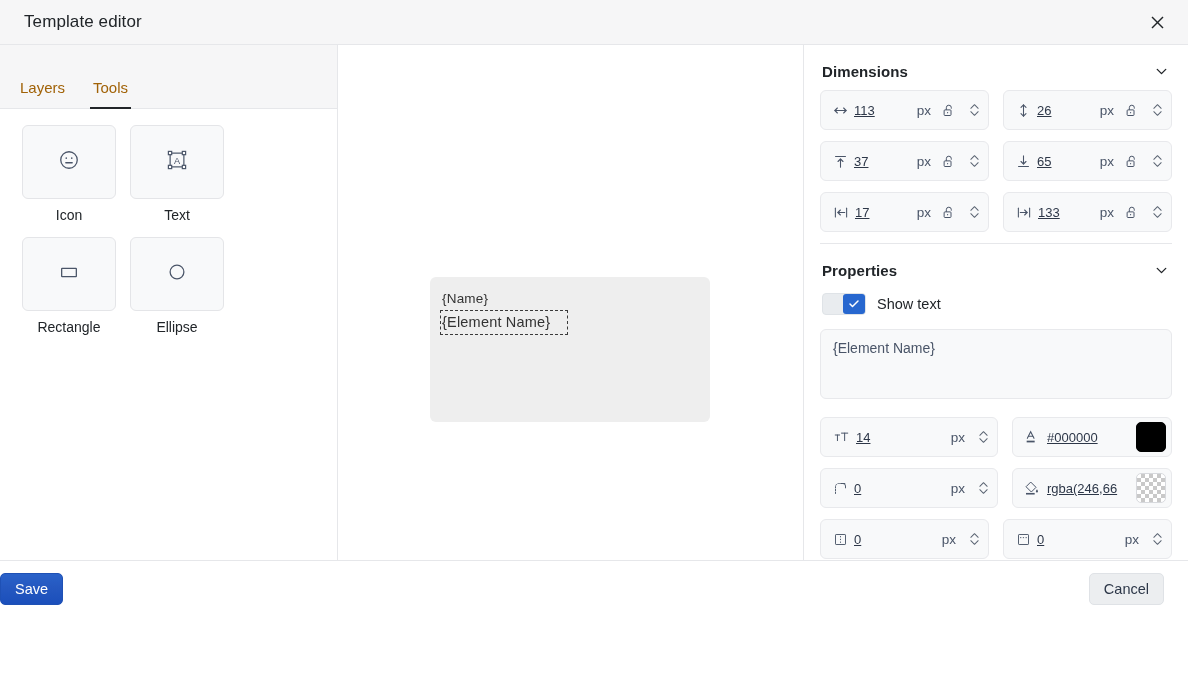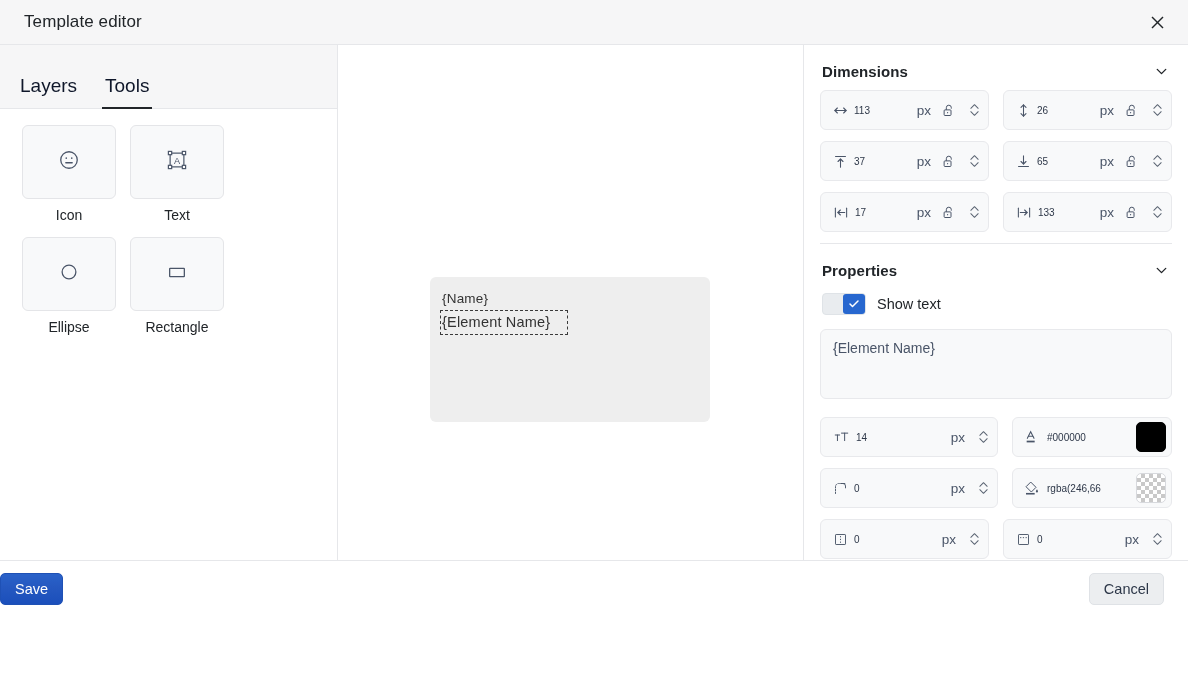--- a/index.html
+++ b/index.html
@@ -31,21 +31,21 @@
 
   
   .modal-body { flex: 1; display: flex; min-height: 0; background:#fff; }
 
   
   .sidebar { width: 338px; min-width:338px; display:flex; flex-direction:column;
              border-right: 1px solid #e6e7ea; background:#fff; }
   .tabs { display:flex; height: 64px; min-height:64px; align-items:flex-end;
           background: #f6f6f7; border-bottom: 1px solid #e6e7ea; padding-left: 6px; }
   .tab {
-    position:relative; padding: 0 14px 13px 14px; font-size: 19px; color: #0f172a;
+    position:relative; padding: 0 14px 13px 14px; font-size: 15px; color: #a16207;
     background: transparent; border:none; cursor:pointer; line-height:1;
   }
   .tab.active::after {
     content:""; position:absolute; left:11px; right:11px; bottom:-1px; height:2px; background:#212529;
   }
   .tools-grid { padding: 16px 22px; display:flex; flex-wrap:wrap; gap: 14px 14px; align-content:flex-start; }
   .tool { width: 94px; display:flex; flex-direction:column; align-items:center; cursor:pointer; }
   .tool-box {
     width: 94px; height: 74px; border:1px solid #e4e5e8; border-radius:6px; background:#f8f9fa;
     display:flex; align-items:center; justify-content:center;
@@ -77,21 +77,21 @@
   .section-title { font-size: 15px; color:#212529; font-weight:600; letter-spacing:.1px; }
   .chev { color:#212529; display:flex; }
   .section-divider { height:1px; background:#e6e7ea; margin: 8px 0 0 0; }
 
   .field-row { display:flex; gap: 14px; margin-bottom: 11px; }
   .field {
     flex:1; height: 40px; background:#f8f9fa; border:1px solid #e8e9ec; border-radius:6px;
     display:flex; align-items:center; padding: 0 6px 0 12px; gap:6px; overflow:hidden;
   }
   .f-icon { display:flex; align-items:center; color:#4a5568; flex: 0 0 auto; }
-  .f-val { font-size: 10px; color:#2d3748; flex:1; white-space:nowrap; overflow:hidden; }
+  .f-val { font-size: 13px; color:#2d3748; flex:1; white-space:nowrap; overflow:hidden;text-decoration:underline; }
   .f-unit { font-size: 13.5px; color:#4a5568; margin-right: 4px; }
   .f-lock { display:flex; align-items:center; color:#4a5568; margin-right: 4px; }
   .stepper { display:flex; flex-direction:column; align-items:center; justify-content:center;
              width: 16px; color:#5a6472; cursor:pointer; }
   .stepper svg { display:block; }
 
   .swatch-field { padding: 0; }
   .swatch-field .sf-body { display:flex; align-items:center; gap:7px; padding: 0 6px 0 11px; flex:1; overflow:hidden; }
   .swatch {
     width: 30px; height: 30px; border-radius: 5px; margin-right: 5px; flex:0 0 auto;
@@ -187,36 +187,36 @@
               </svg>
             </span>
           </div>
           <div class="tool-label">Text</div>
         </div>
 
         <div class="tool">
           <div class="tool-box">
             <span>
               <svg width="22" height="22" viewBox="0 0 24 24" fill="none" stroke="#4a5568" stroke-width="1.4">
-                <circle cx="12" cy="12" r="7.5"></circle>
-              </svg>
-            </span>
-          </div>
-          <div class="tool-label">Ellipse</div>
+                <rect x="4" y="8" width="16" height="9" rx="0.5"></rect>
+              </svg>
+            </span>
+          </div>
+          <div class="tool-label">Rectangle</div>
         </div>
 
         <div class="tool">
           <div class="tool-box">
             <span>
               <svg width="22" height="22" viewBox="0 0 24 24" fill="none" stroke="#4a5568" stroke-width="1.4">
-                <rect x="4" y="8" width="16" height="9" rx="0.5"></rect>
-              </svg>
-            </span>
-          </div>
-          <div class="tool-label">Rectangle</div>
+                <circle cx="12" cy="12" r="7.5"></circle>
+              </svg>
+            </span>
+          </div>
+          <div class="tool-label">Ellipse</div>
         </div>
 
       </div>
     </div>
 
     <div class="canvas-wrap">
       <div class="template-card">
         <div class="tpl-name">{Name}</div>
         <div class="tpl-selected">{Element Name}</div>
       </div>

